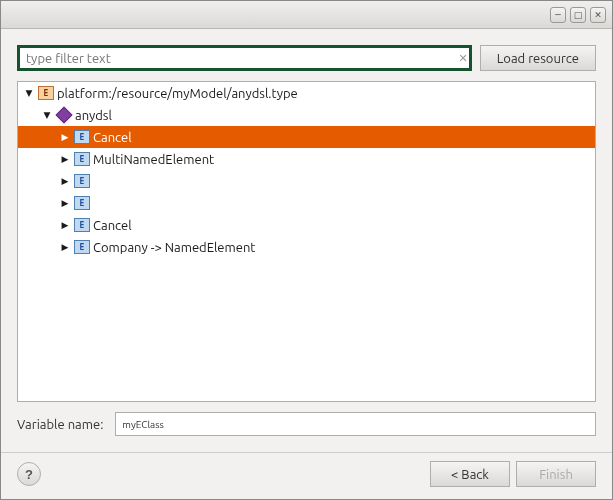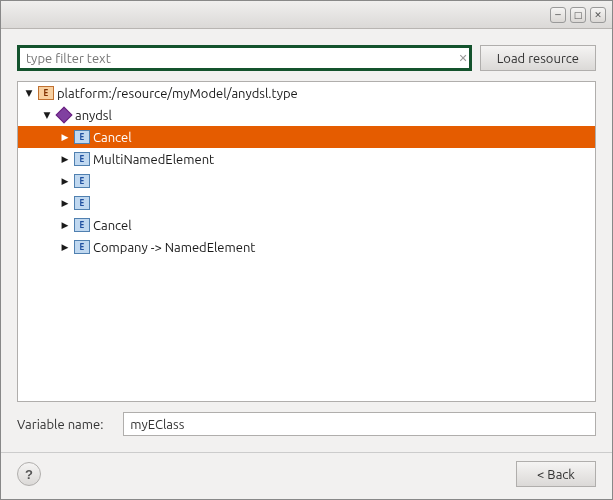--- a/index.html
+++ b/index.html
@@ -164,35 +164,35 @@
       font-family: monospace;
     }
     .icon-eclass-orange {
       background: #f8d0a0;
       border: 1px solid #c07030;
       color: #803000;
     }
     .variable-row {
       display: flex;
       align-items: center;
-      gap: 20px;
+      gap: 12px;
       justify-content: space-between;
     }
     .variable-label {
       font-size: 13px;
       color: #333;
       white-space: nowrap;
     }
     .variable-input {
       flex: 1;
       height: 24px;
       border: 1px solid #b0aeac;
       background: white;
       padding: 4px 6px;
-      font-size: 13px;
+      font-size: 10px;
       font-family: inherit;
       color: #333;
       outline: none;
     }
     .button-row {
       display: flex;
       align-items: center;
       padding: 8px 16px 12px 16px;
       border-top: 1px solid #ccc;
       background: #f2f1f0;
@@ -309,15 +309,16 @@
       <span class="variable-label">Variable name:</span>
       <input class="variable-input" type="text" value="myEClass" style="">
     </div>
 
   </div>
 
   <div class="button-row">
     <button class="help-btn">?</button>
     <div class="btn-group">
       <button class="dialog-btn">&lt; Back</button>
+      <button class="dialog-btn" disabled="">Finish</button>
     </div>
   </div>
 </div>
 
 </body></html>

